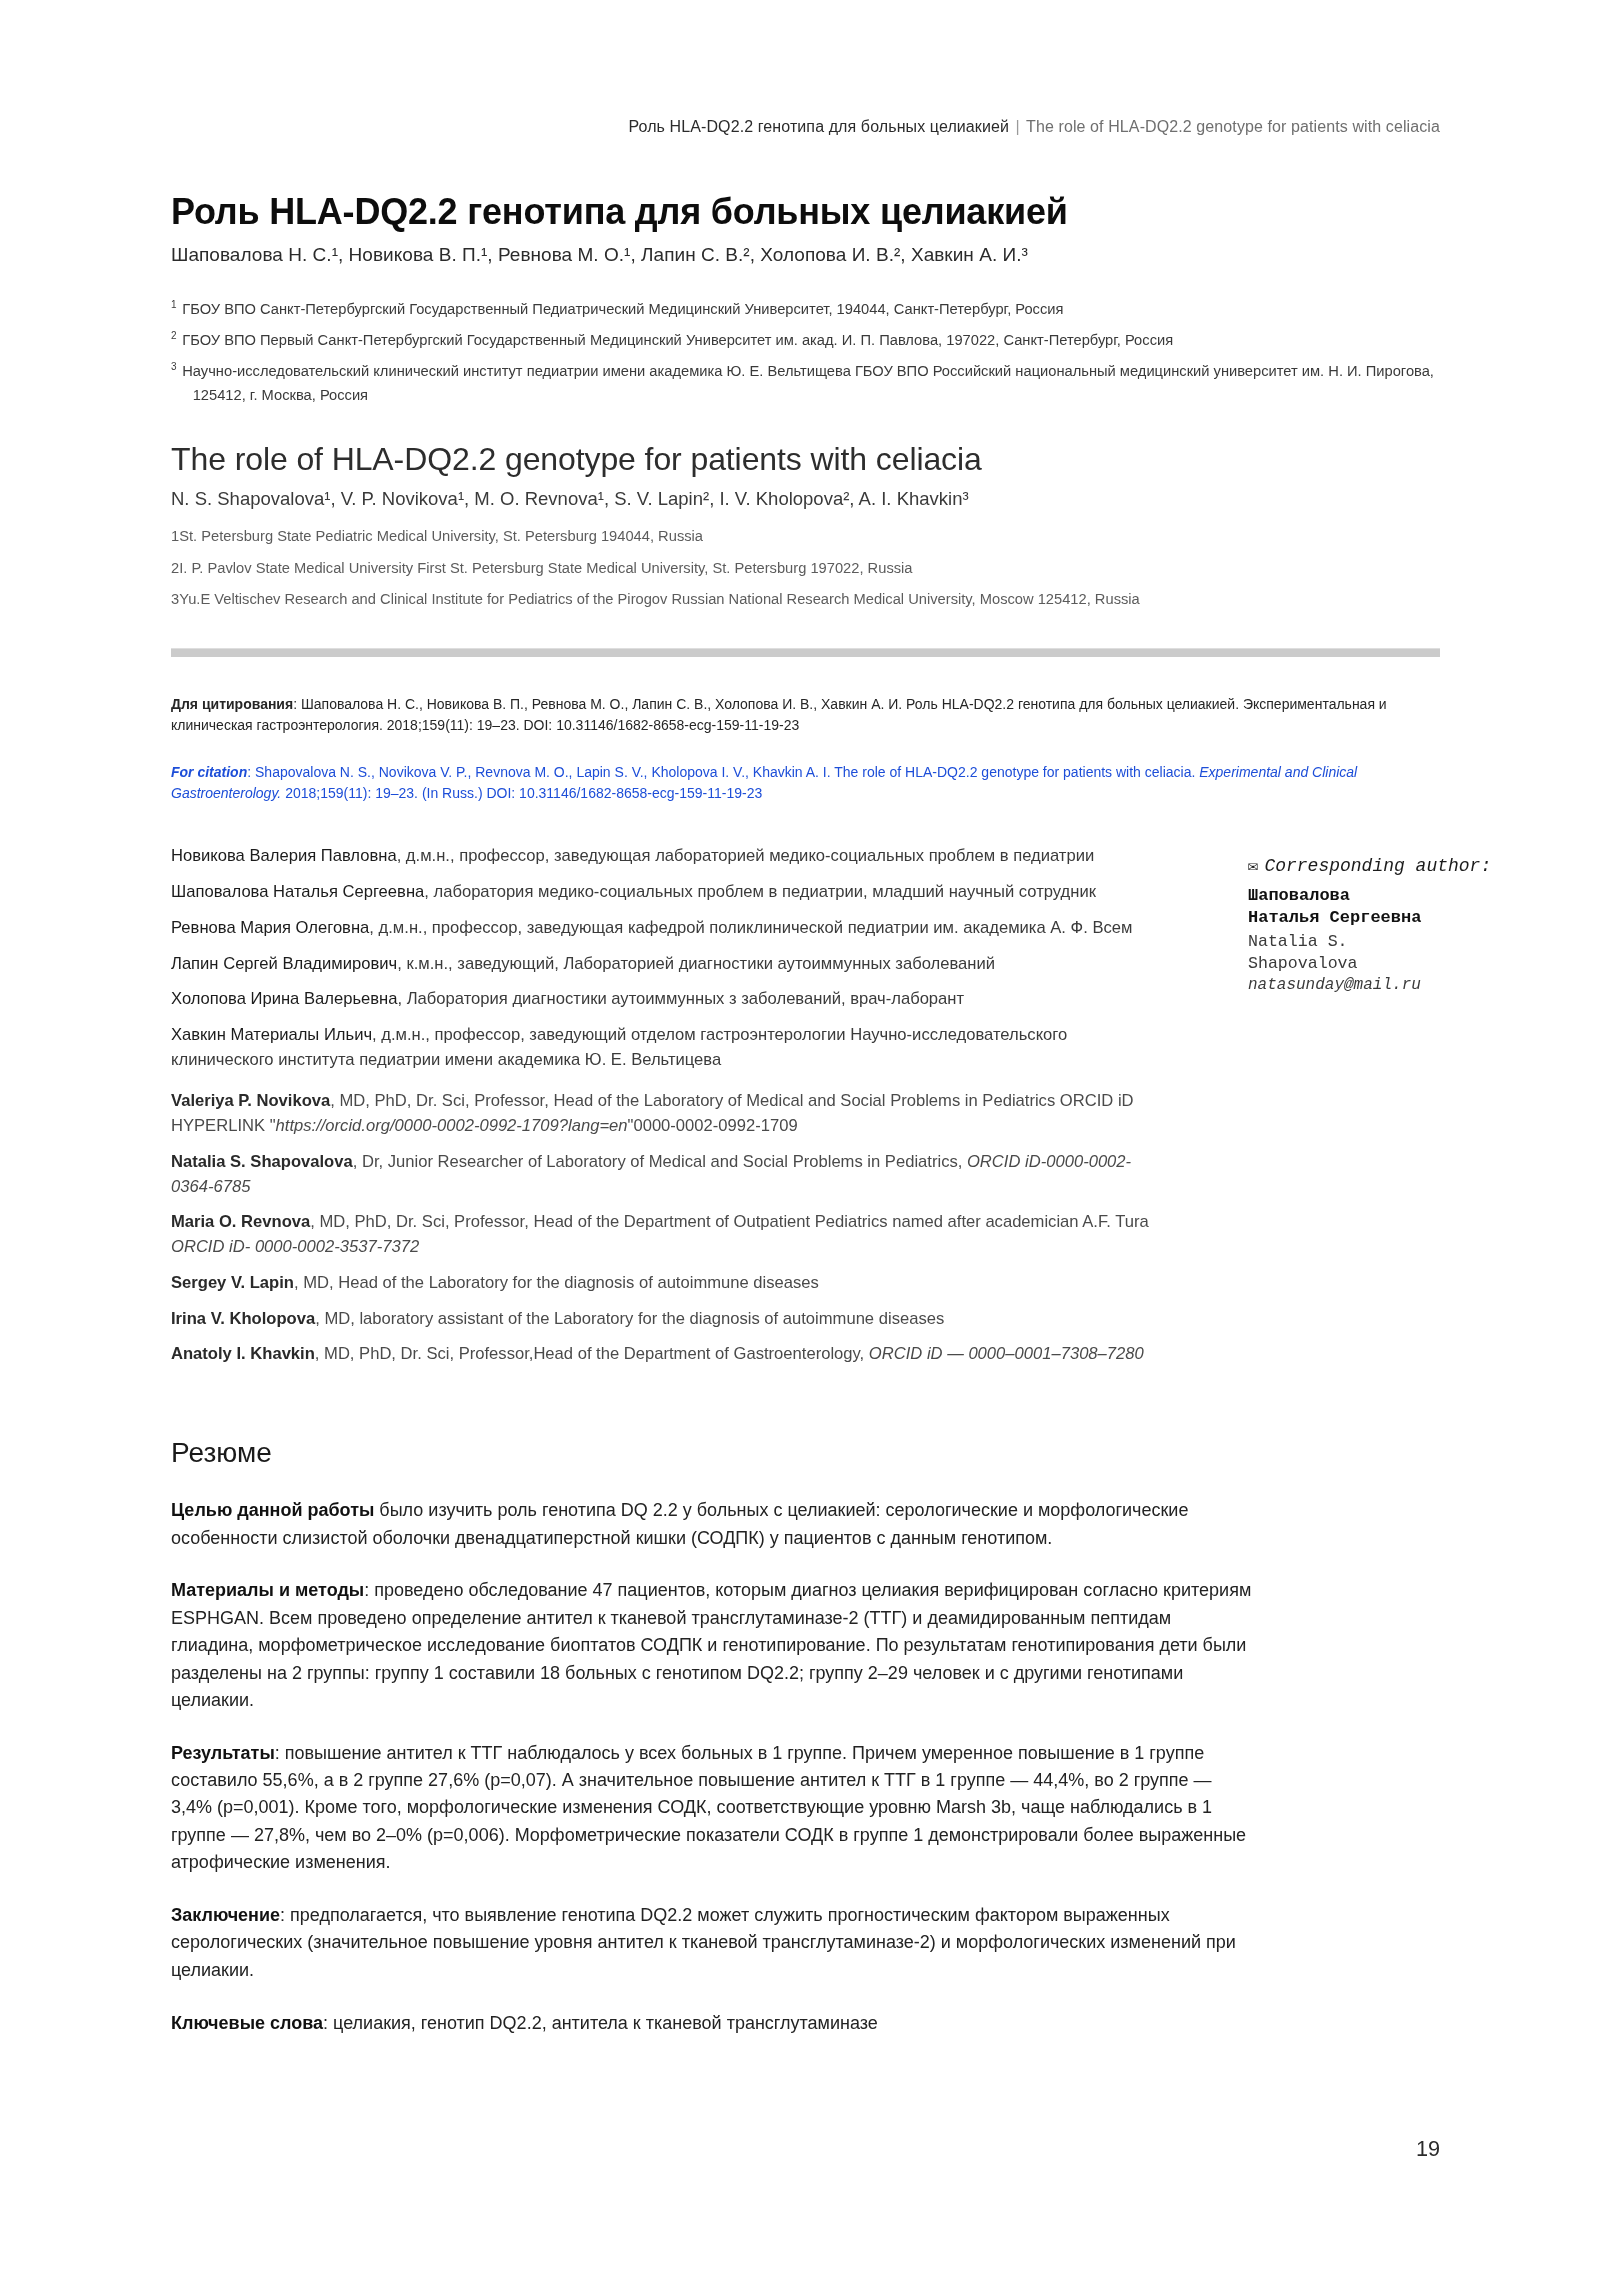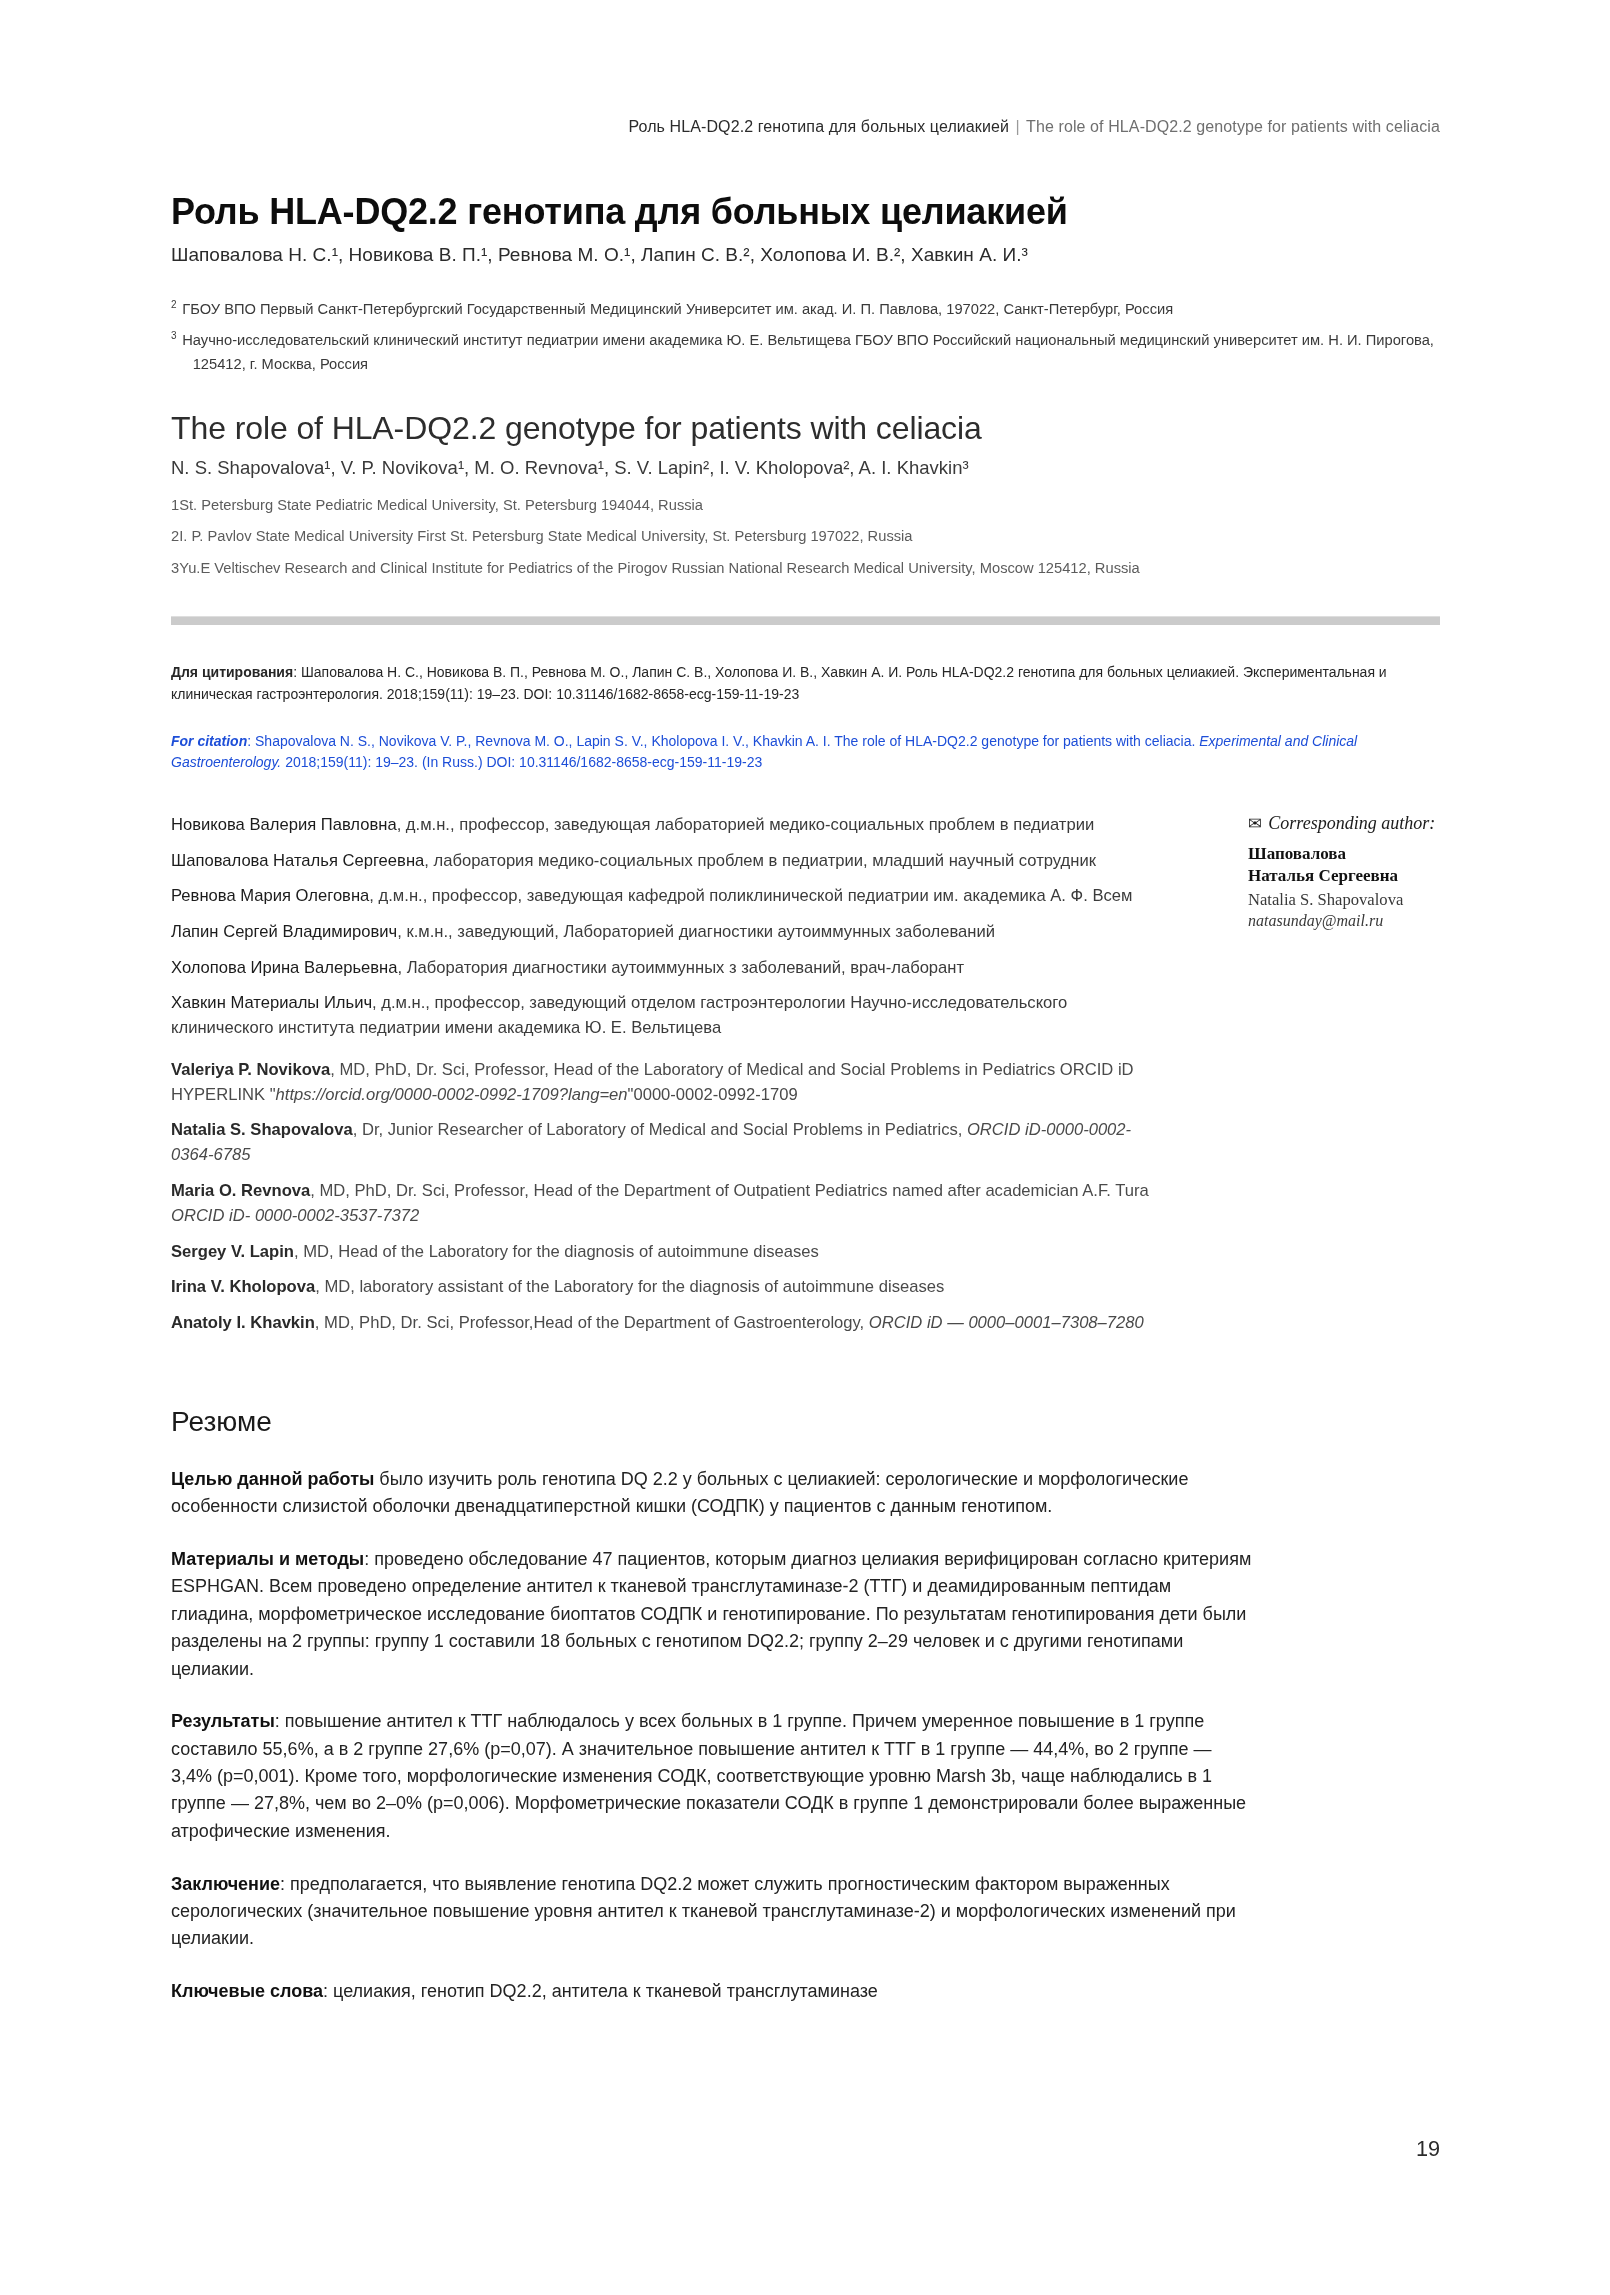--- a/index.html
+++ b/index.html
@@ -135,24 +135,24 @@
     margin-bottom:10.8px;
   }
   .bio .nm { font-weight:400; color:#1c1c1c; }
   .bio i { font-style:italic; }
   .bio.en { color:#4a4a4a; }
   .bio.en .nm { font-weight:700; color:#2a2a2a; }
   .bio-group-ru { margin-bottom:16.6px; }
 
   .corr {
     position:absolute;
-    top:0;
+    top:12px;
     left:1077px;
     width:210px;
-    font-family:Liberation Serif, serif;
+    font-family:Liberation Mono, monospace;
   }
   .corr-head {
     font-size:18px;
     font-style:italic;
     color:#1c1c1c;
     margin-bottom:9px;
     white-space:nowrap;
   }
   .corr-head .env { font-style:normal; padding-right:6.4px; font-size:16.6px; }
   .corr-name {
@@ -211,20 +211,21 @@
   </div>
 
   <div class="content">
 
 
     <h1 class="title-ru">Роль HLA-DQ2.2 генотипа для больных целиакией</h1>
 
     <div class="authors-ru">Шаповалова Н. С.¹, Новикова В. П.¹, Ревнова М. О.¹, Лапин С. В.², Холопова И. В.², Хавкин А. И.³</div>
 
     <div>
+      <div class="affil"><span class="anum">1</span><span>ГБОУ ВПО Санкт-Петербургский Государственный Педиатрический Медицинский Университет, 194044, Санкт-Петербург, Россия</span></div>
       <div class="affil"><span class="anum">2</span><span>ГБОУ ВПО Первый Санкт-Петербургский Государственный Медицинский Университет им. акад. И. П. Павлова, 197022, Санкт-Петербург, Россия</span></div>
       <div class="affil"><span class="anum">3</span><span>Научно-исследовательский клинический институт педиатрии имени академика Ю. Е. Вельтищева ГБОУ ВПО Российский национальный медицинский университет им. Н. И. Пирогова, 125412, г. Москва, Россия</span></div>
     </div>
 
     <h2 class="title-en">The role of HLA-DQ2.2 genotype for patients with celiacia</h2>
 
     <div class="authors-en">N. S. Shapovalova¹, V. P. Novikova¹, M. O. Revnova¹, S. V. Lapin², I. V. Kholopova², A. I. Khavkin³</div>
 
     <div>
       <div class="affil-en"><span class="anum">1</span><span>St. Petersburg State Pediatric Medical University, St. Petersburg 194044, Russia</span></div>

